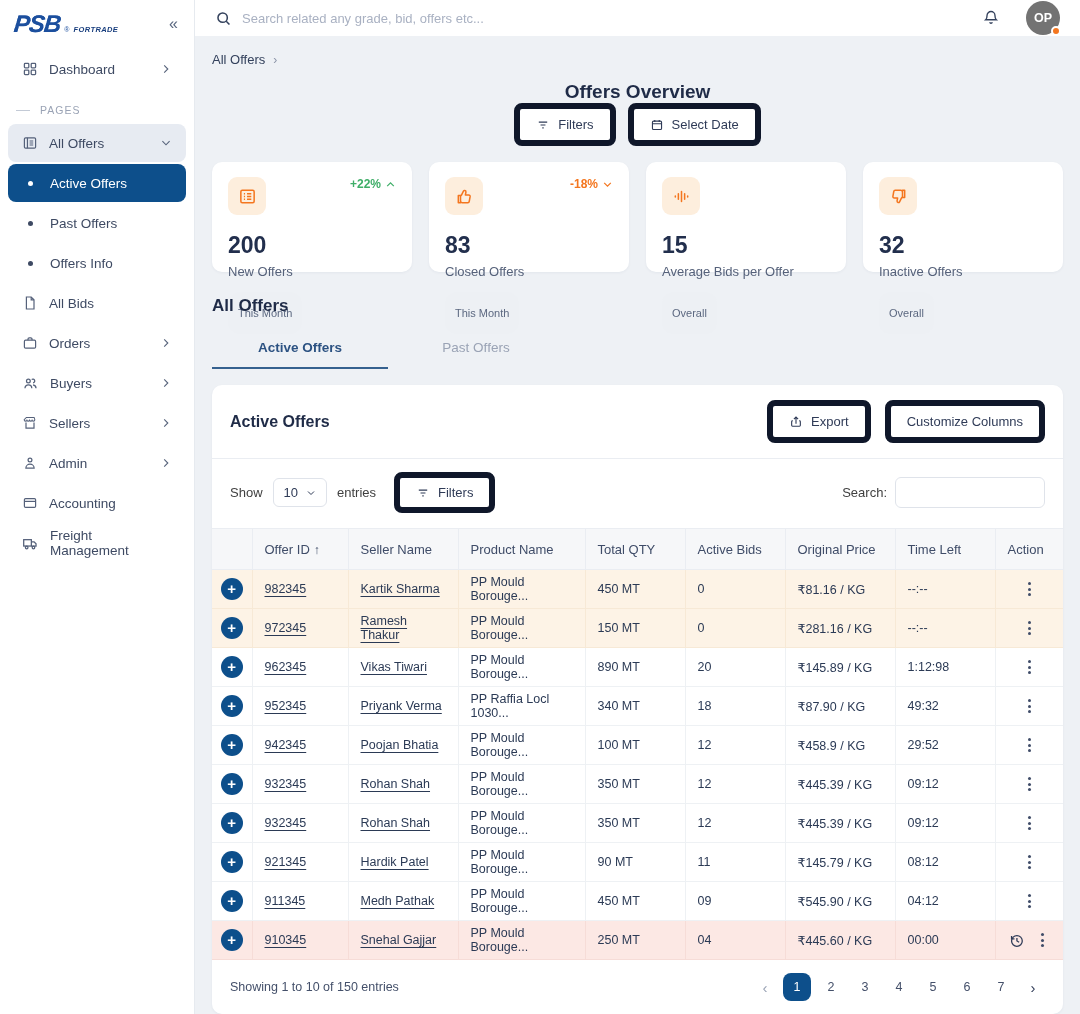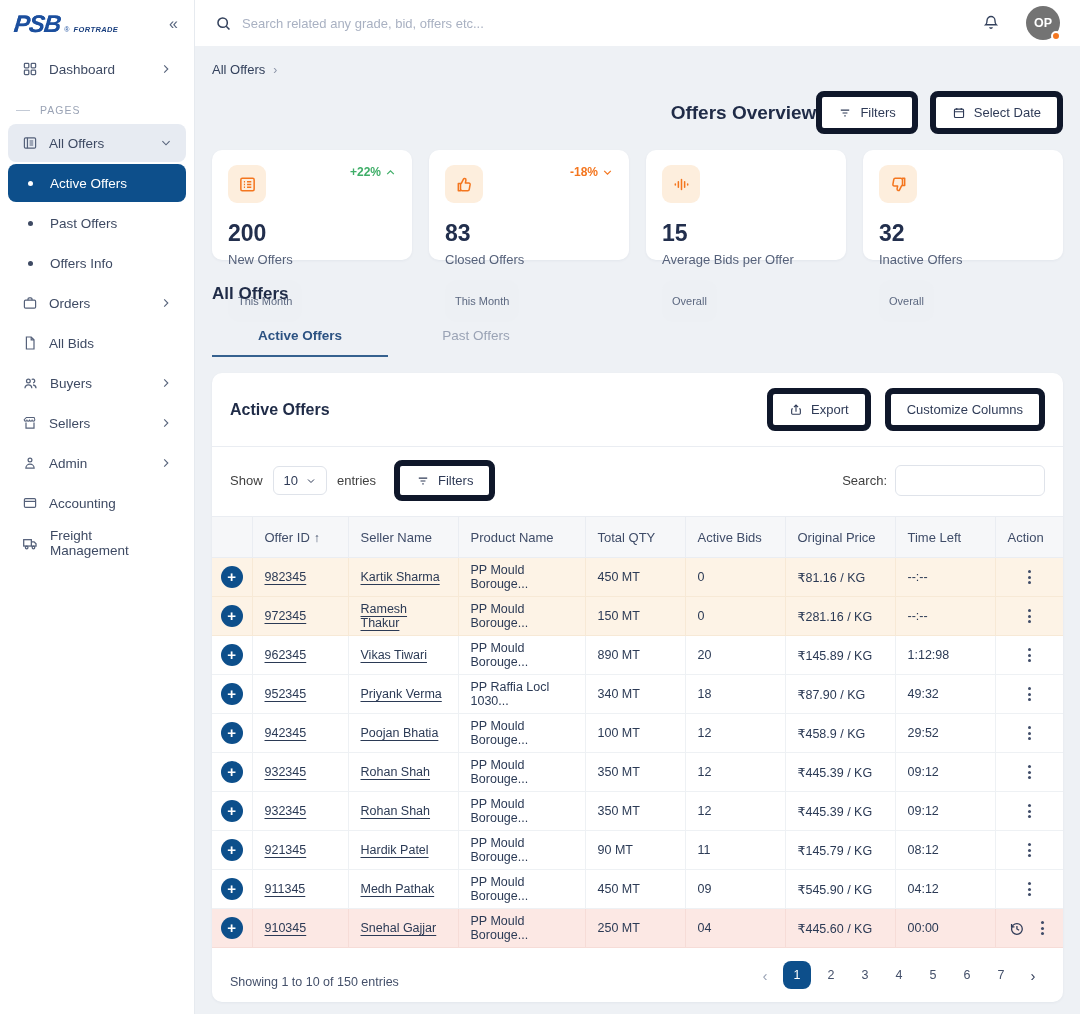--- a/index.html
+++ b/index.html
@@ -39,21 +39,21 @@
   .topbar-search input { border:none; outline:none; font-size:13px; color:#3e4a63; width:340px; background:transparent; }
   .topbar-search input::placeholder { color:#a9b1c2; }
   .bell { cursor:pointer; color:#33415c; display:flex; margin-right:14px; }
   .avatar { position:relative; width:34px; height:34px; border-radius:50%; background:#737373; color:#fff;
     display:flex; align-items:center; justify-content:center; font-size:12.5px; font-weight:700; cursor:pointer; }
   .avatar .dot { position:absolute; right:-1px; bottom:-1px; width:10px; height:10px; border-radius:50%; background:#f4761f; border:2px solid #fff; }
 
   .content { padding:16px 17px 0; flex:1; }
   .breadcrumb { font-size:13px; color:#33415c; display:flex; align-items:center; gap:8px; margin-bottom:14px; }
   .breadcrumb .chev { color:#8b94a8; font-size:12px; }
-  .page-head { display:flex; align-items:center; justify-content:flex-end; }
+  .page-head { display:flex; align-items:center; justify-content:space-between;flex-direction:column; }
   .page-title { font-size:19px; font-weight:700; color:#1f2b47; }
   .head-actions { display:flex; gap:12px; }
   .btn { display:inline-flex; align-items:center; gap:8px; background:#fff; border:6px solid #0f172a; border-radius:8px;
     padding:8px 16px; font-size:13px; color:#2f3b57; cursor:pointer; }
   .btn svg { color:#2f3b57; }
 
   
   .cards { display:grid; grid-template-columns:repeat(4,1fr); gap:17px; margin-top:16px; }
   .stat-card { background:#fff; border-radius:10px; padding:15px 16px 16px; height:110px; box-shadow:0 1px 3px rgba(20,40,80,.05); }
   .card-top { display:flex; justify-content:space-between; align-items:flex-start; }
@@ -92,21 +92,21 @@
   td.center,th.center { text-align:center; padding:0; }
   .plus-btn { width:22px; height:22px; border-radius:50%; background:#0d4f8b; color:#fff; border:none; font-size:15px; line-height:1;
     display:inline-flex; align-items:center; justify-content:center; cursor:pointer; font-weight:700; padding-bottom:2px; }
   .cell-link { color:#2b3a55; text-decoration:underline; text-underline-offset:3px; cursor:pointer; }
   .dots { display:inline-flex; flex-direction:column; gap:2.5px; padding:4px 6px; cursor:pointer; }
   .dots i { width:3px; height:3px; border-radius:50%; background:#3f4c68; }
   .action-cell { display:flex; align-items:center; justify-content:center; gap:10px; }
   .history-btn { display:inline-flex; color:#2f3b57; cursor:pointer; }
   .sort-arrow { font-size:12px; color:#3f4c68; margin-left:4px; }
 
-  .table-footer { display:flex; align-items:flex-end; justify-content:space-between; padding:13px 18px;border-radius:19px; }
+  .table-footer { display:flex; align-items:center; justify-content:space-between; padding:13px 18px;border-radius:19px; }
   .summary { font-size:12.5px; color:#44506a; }
   .pagination { display:flex; align-items:center; gap:6px; }
   .page-btn { min-width:28px; height:28px; display:inline-flex; align-items:center; justify-content:center;
     font-size:12.5px; color:#44506a; border-radius:8px; cursor:pointer; padding:0 6px; }
   .page-btn.active { background:#0d4f8b; color:#fff; }
   .page-nav { color:#9aa3b5; font-size:15px; width:24px; text-align:center; cursor:pointer; }
   .page-nav.next { color:#2f3b57; }
 </style>
 </head>
 <body>
@@ -157,34 +157,34 @@
       <span class="bullet"></span>
       <span class="grow">Past Offers</span>
     </div>
     <div class="side-item sub">
       <span class="bullet"></span>
       <span class="grow">Offers Info</span>
     </div>
 
     <div class="side-item">
       <svg width="16" height="16" viewBox="0 0 20 20" fill="none" stroke="currentColor" stroke-width="1.5">
+          <path d="M5.5 2.5h6l3.5 3.5v11.5h-9.5z"></path>
+          <path d="M11.5 2.5V6H15"></path>
+        </svg>
+      <span class="grow">All Bids</span>
+    </div>
+    <div class="side-item">
+      <svg width="16" height="16" viewBox="0 0 20 20" fill="none" stroke="currentColor" stroke-width="1.5">
           <rect x="3" y="6.5" width="14" height="10" rx="1.5"></rect>
           <path d="M7.5 6.5V5a1.5 1.5 0 0 1 1.5-1.5h2A1.5 1.5 0 0 1 12.5 5v1.5"></path>
         </svg>
       <span class="grow">Orders</span>
       <svg class="chev" width="12" height="12" viewBox="0 0 20 20" fill="none" stroke="currentColor" stroke-width="1.8">
           <path d="M7 4l6 6-6 6"></path>
         </svg>
-    </div>
-    <div class="side-item">
-      <svg width="16" height="16" viewBox="0 0 20 20" fill="none" stroke="currentColor" stroke-width="1.5">
-          <path d="M5.5 2.5h6l3.5 3.5v11.5h-9.5z"></path>
-          <path d="M11.5 2.5V6H15"></path>
-        </svg>
-      <span class="grow">All Bids</span>
     </div>
     <div class="side-item">
       <svg width="17" height="17" viewBox="0 0 20 20" fill="none" stroke="currentColor" stroke-width="1.5">
           <circle cx="7.5" cy="7" r="2.2"></circle>
           <path d="M3.5 15.5c0-2.2 1.8-4 4-4s4 1.8 4 4"></path>
           <path d="M13 9.2a2.2 2.2 0 1 0-1.6-3.9"></path>
           <path d="M13 11.5c1.9.3 3.5 1.9 3.5 4"></path>
         </svg>
       <span class="grow">Buyers</span>
       <svg class="chev" width="12" height="12" viewBox="0 0 20 20" fill="none" stroke="currentColor" stroke-width="1.8">

